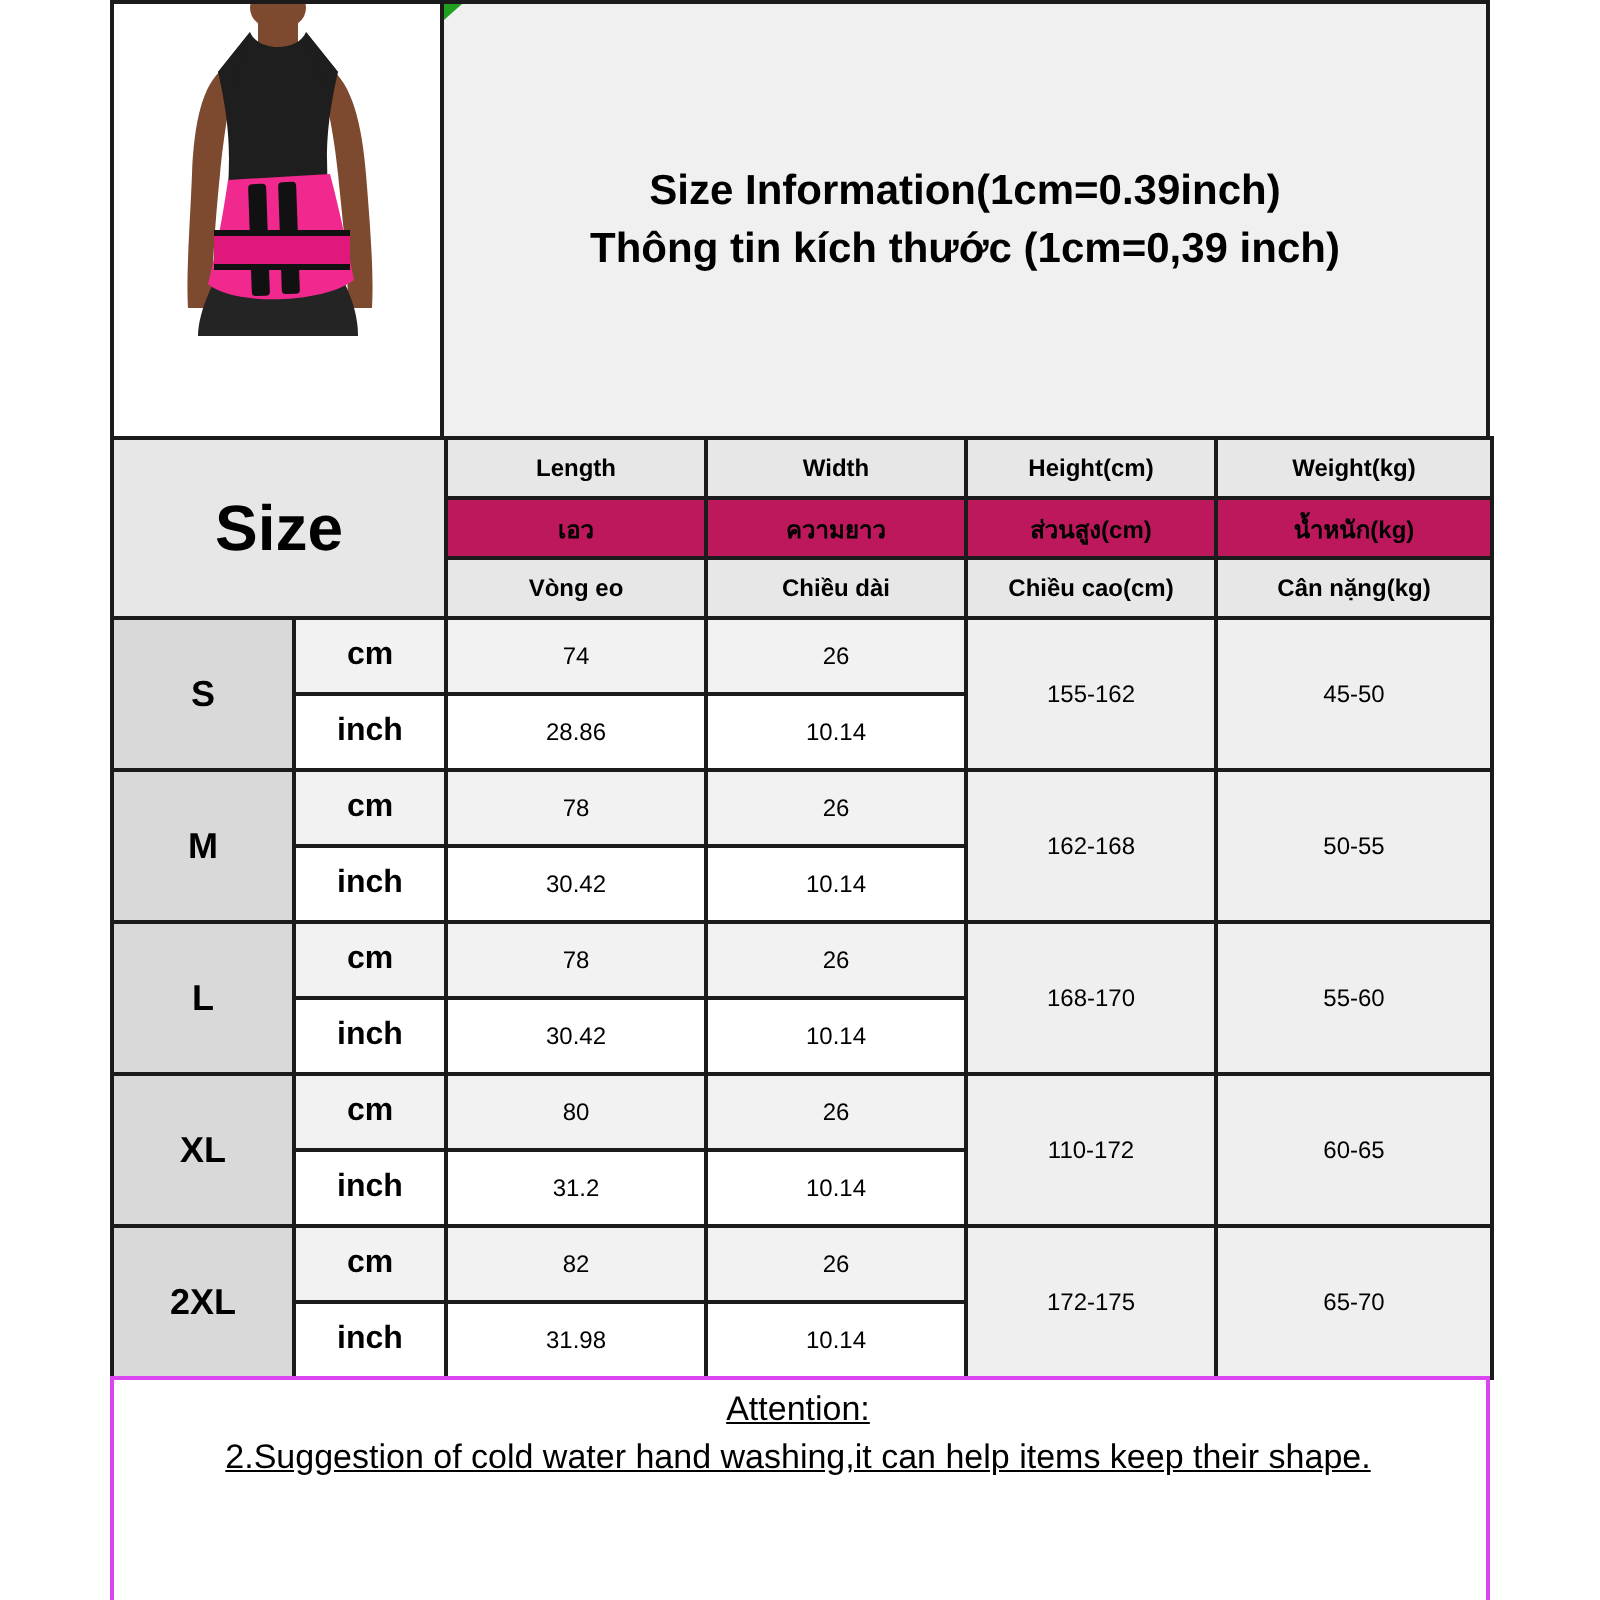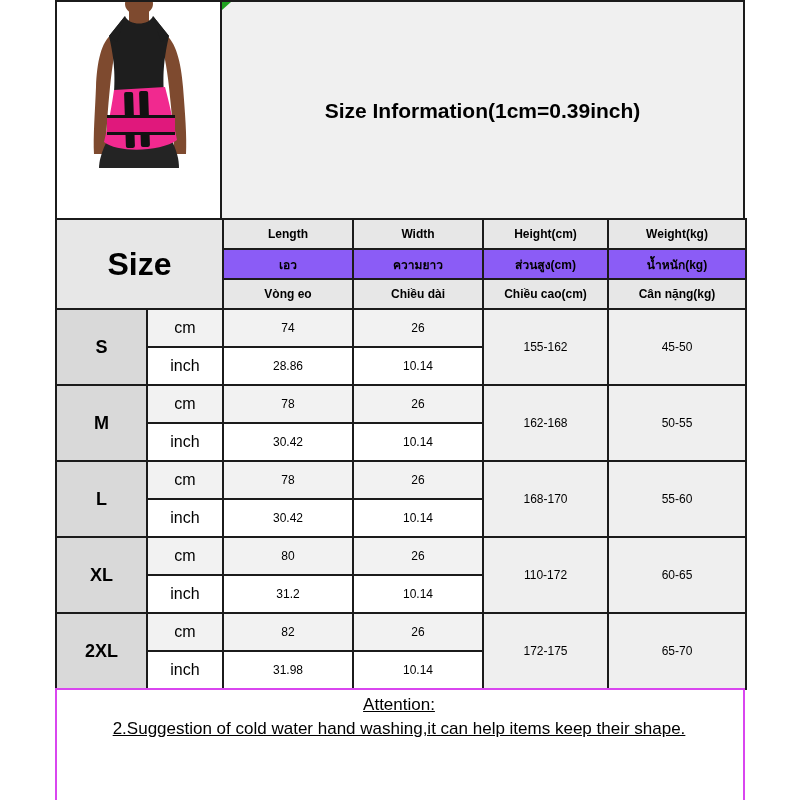--- a/index.html
+++ b/index.html
@@ -33,23 +33,23 @@
     border-collapse:collapse;table-layout:fixed;width:690px;margin-top:-2px;
   }
   .size-table td,.size-table th{
     border:2px solid #1b1b1b;text-align:center;vertical-align:middle;
     padding:0;overflow:hidden;font-size:12px;
   }
   .size-table tr.hrow{height:30px;}
   .size-table tr.drow{height:38px;}
   th.size-big{background:#e7e7e7;font-size:32px;font-weight:bold;}
   .hcell{background:#e7e7e7;font-weight:bold;font-size:16px;}
-  .hcell-th{background:#8b5cf6;font-weight:bold;font-size:15px;margin-left:48px;}
+  .hcell-th{background:#be185d;font-weight:bold;font-size:15px;margin-left:48px;}
   td.size-label{background:#d9d9d9;font-weight:bold;font-size:18px;}
-  td.unit{font-weight:normal;font-size:16px;}
+  td.unit{font-weight:bold;font-size:16px;}
   tr.row-cm td.unit, tr.row-cm td.val{background:#f2f2f2;}
   tr.row-inch td.unit, tr.row-inch td.val{background:#ffffff;border-radius:17px;}
   td.merged{background:#efefef;}
 
   
   .attention-box{
     box-sizing:border-box;width:690px;height:152px;margin-top:-2px;
     border:2px solid #d946ef;background:#ffffff;
     padding:3px 8px 0 6px;font-size:17px;line-height:24px;text-align:center;text-decoration:underline;
   }
@@ -83,20 +83,21 @@
 
         <rect x="50" y="113" width="68" height="3" fill="#111111"></rect>
         <rect x="50" y="116" width="68" height="14" fill="#e0187c"></rect>
         <rect x="50" y="130" width="68" height="3" fill="#111111"></rect>
       </svg>
     </div>
 
     <div class="title-box">
       <div class="green-flag"></div>
       <div class="title-line">Size Information(1cm=0.39inch)</div>
+      <div class="title-line">Thông tin kích thước (1cm=0,39 inch)</div>
     </div>
   </div>
 
   <table class="size-table">
     <colgroup>
       <col style="width:91px">
         <col style="width:76px">
         <col style="width:130px">
       <col style="width:130px">
         <col style="width:125px">

